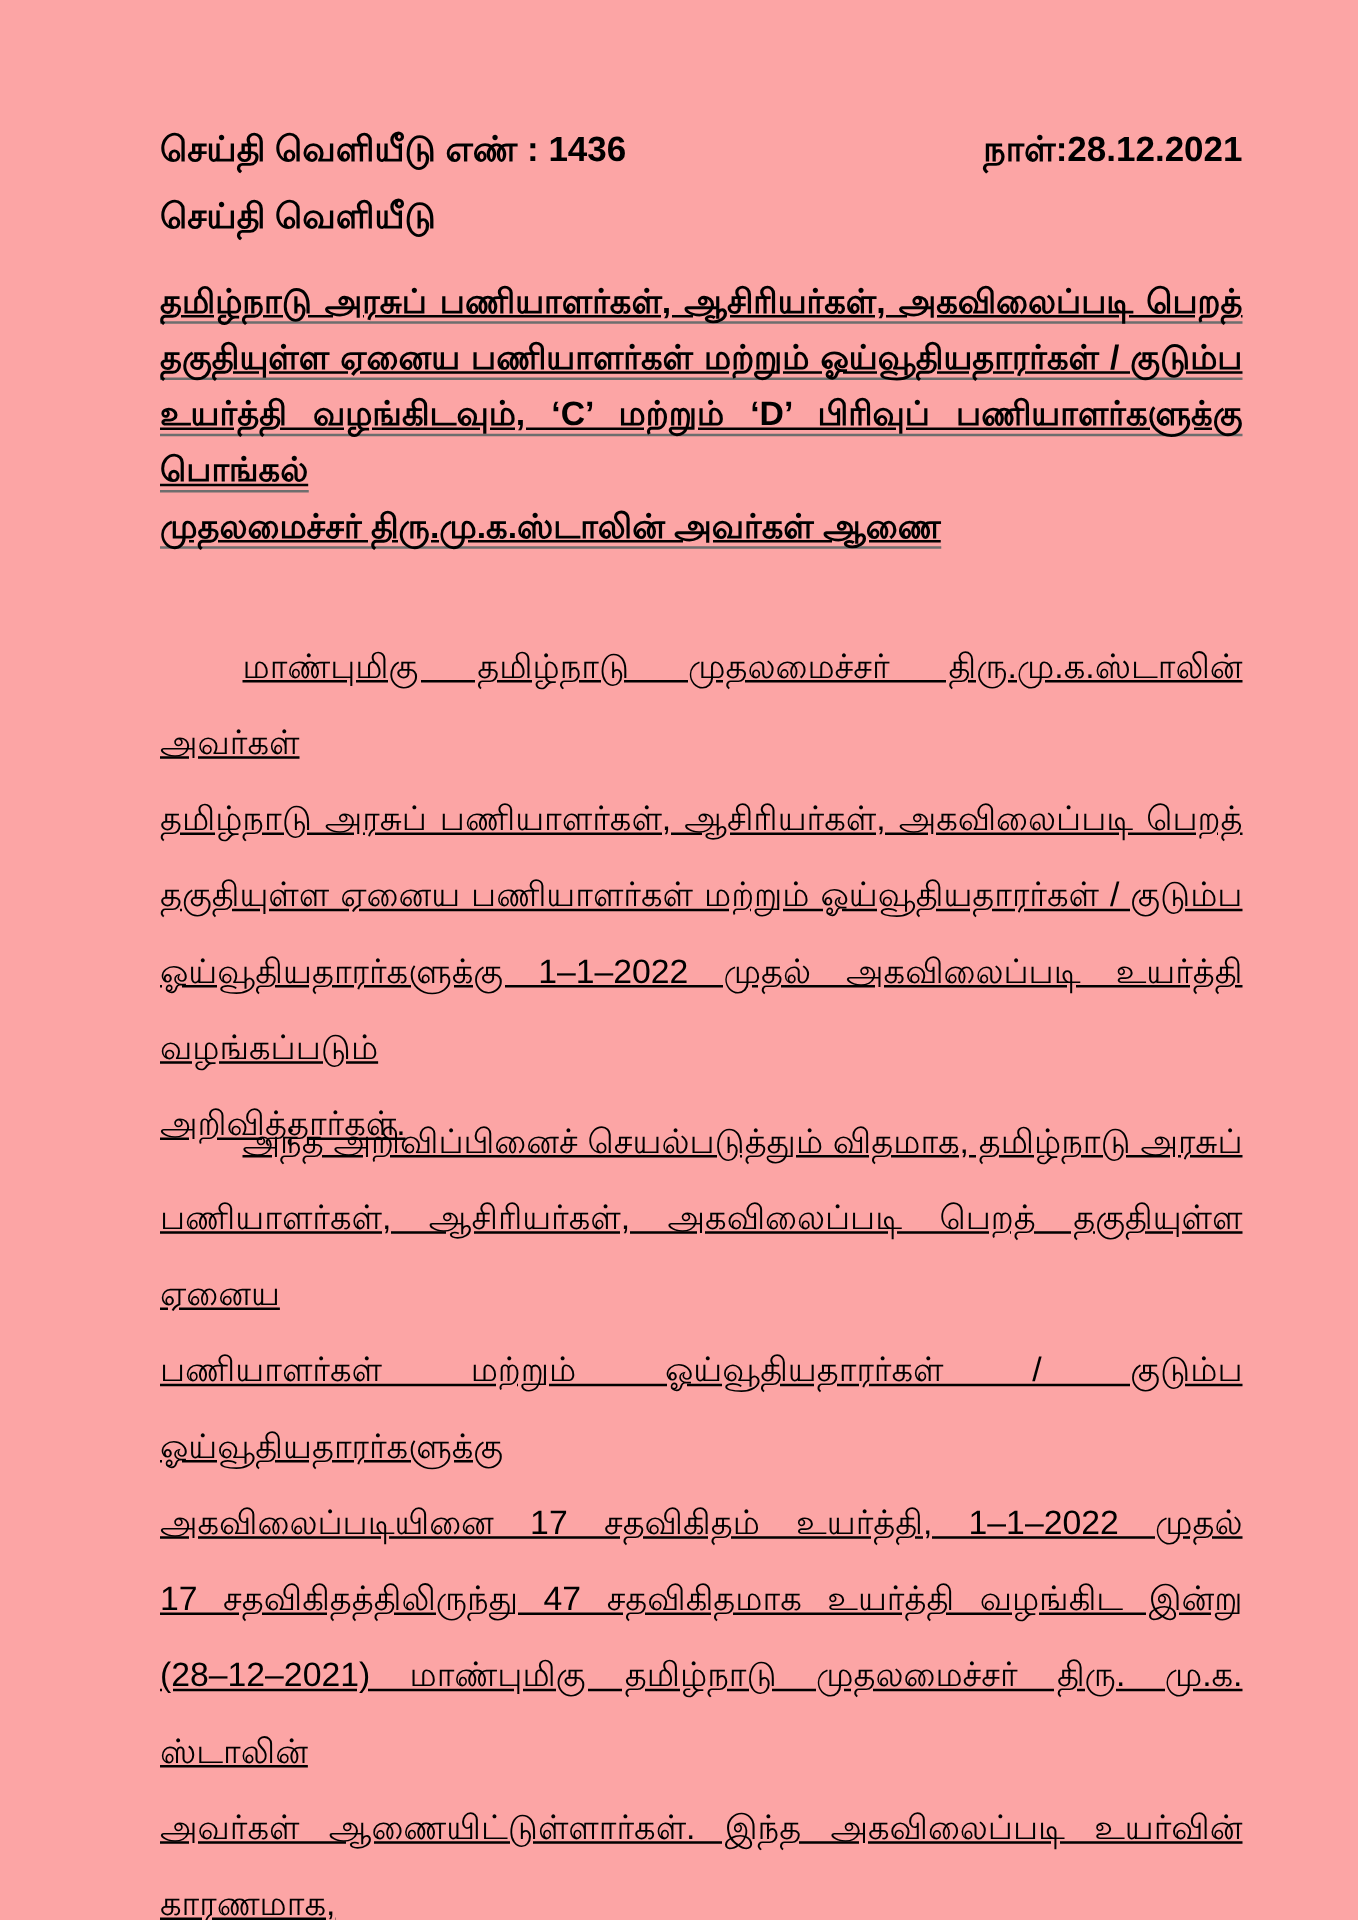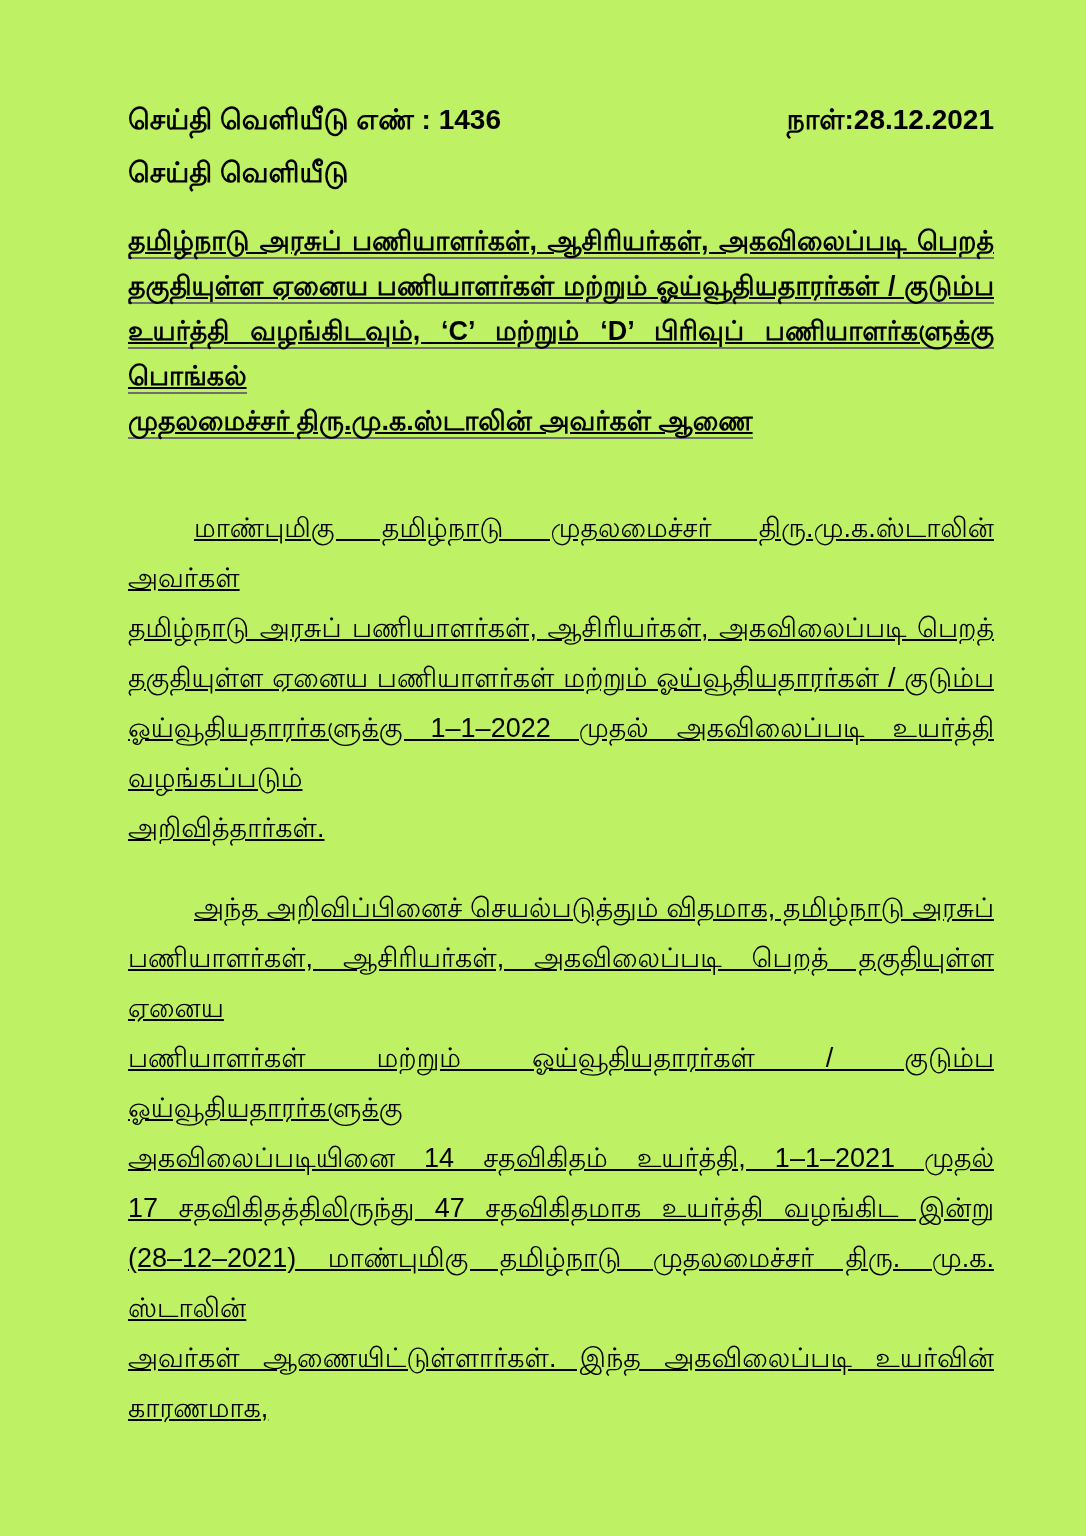--- a/index.html
+++ b/index.html
@@ -1,20 +1,20 @@
 <!DOCTYPE html>
 <html><head>
 <meta charset="utf-8">
 <style>
   html, body { margin: 0; padding: 0; background: #e8e8e8; }
   .page {
     position: relative;
     width: 1086px;
     height: 1536px;
-    background: #bef264;
+    background: #fca5a5;
     color: #000000;
     font-family: "Liberation Sans", "DejaVu Sans", sans-serif;
     overflow: hidden;
   }
   .content-abs { position: absolute; left: 128px; width: 866px; }
 
   .header-row {
     top: 104px;
     display: flex;
     justify-content: space-between;
@@ -36,21 +36,21 @@
     font-size: 27px;
     font-weight: 700;
     line-height: 45px;
   }
   .headline .line > span {
     border-bottom: 2px solid #6e6e6e;
     padding-bottom: 1px;
     text-align: center;
   }
 
-  .body-para { font-size: 27px; line-height: 50px; font-weight: 400; }
+  .body-para { font-size: 27px; line-height: 61px; font-weight: 400; }
   .para-1 { top: 503px; }
   .para-2 { top: 883px; }
 
   .line { text-align: left; text-decoration: underline; }
   .line.just { text-align: justify; text-align-last: justify; }
   .line.indent { text-indent: 66px; }
 </style>
 </head>
 <body>
 
@@ -75,19 +75,19 @@
     <div class="line just">தமிழ்நாடு அரசுப் பணியாளர்கள், ஆசிரியர்கள், அகவிலைப்படி பெறத்</div>
     <div class="line just">தகுதியுள்ள ஏனைய பணியாளர்கள் மற்றும் ஓய்வூதியதாரர்கள் / குடும்ப</div>
     <div class="line just">ஓய்வூதியதாரர்களுக்கு 1–1–2022 முதல் அகவிலைப்படி உயர்த்தி வழங்கப்படும்</div>
     <div class="line">அறிவித்தார்கள்.</div>
   </div>
 
   <div class="content-abs body-para para-2">
     <div class="line just indent">அந்த அறிவிப்பினைச் செயல்படுத்தும் விதமாக, தமிழ்நாடு அரசுப்</div>
     <div class="line just">பணியாளர்கள், ஆசிரியர்கள், அகவிலைப்படி பெறத் தகுதியுள்ள ஏனைய</div>
     <div class="line just">பணியாளர்கள் மற்றும் ஓய்வூதியதாரர்கள் / குடும்ப ஓய்வூதியதாரர்களுக்கு</div>
-    <div class="line just">அகவிலைப்படியினை 14 சதவிகிதம் உயர்த்தி, 1–1–2021 முதல்</div>
+    <div class="line just">அகவிலைப்படியினை 17 சதவிகிதம் உயர்த்தி, 1–1–2022 முதல்</div>
     <div class="line just">17 சதவிகிதத்திலிருந்து 47 சதவிகிதமாக உயர்த்தி வழங்கிட இன்று</div>
     <div class="line just">(28–12–2021) மாண்புமிகு தமிழ்நாடு முதலமைச்சர் திரு. மு.க. ஸ்டாலின்</div>
     <div class="line just">அவர்கள் ஆணையிட்டுள்ளார்கள்.  இந்த அகவிலைப்படி உயர்வின் காரணமாக,</div>
   </div>
 
 </div>
 
 </body></html>

